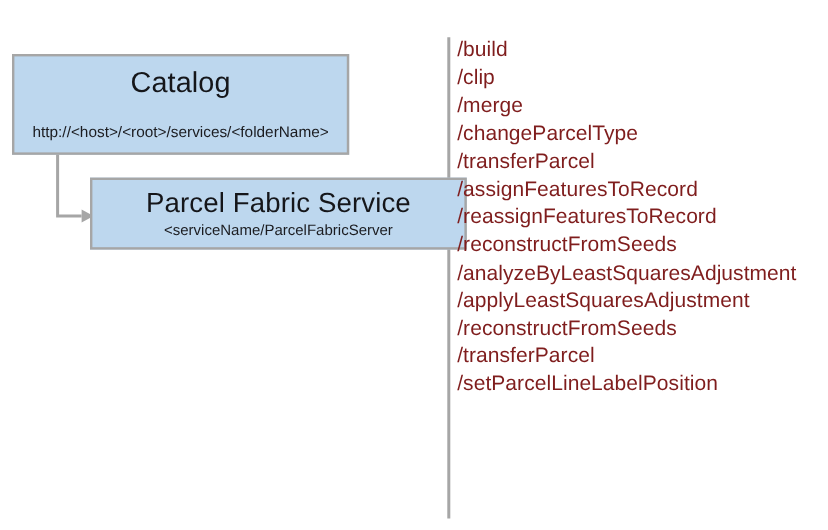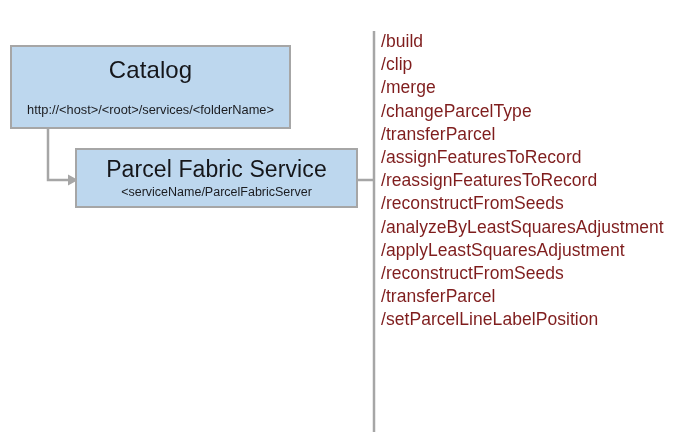--- a/index.html
+++ b/index.html
@@ -49,21 +49,21 @@
   #catalog-box {
     left: 10px;
     top: 45px;
     width: 281px;
     height: 84px;
   }
 
   #service-box {
     left: 75px;
     top: 148px;
-    width: 283px;
+    width: 314px;
     height: 60px;
   }
 
   .node-title {
     font-size: 24px;
     line-height: 1.08;
     font-weight: 400;
     letter-spacing: 0.1px;
     white-space: nowrap;
   }

